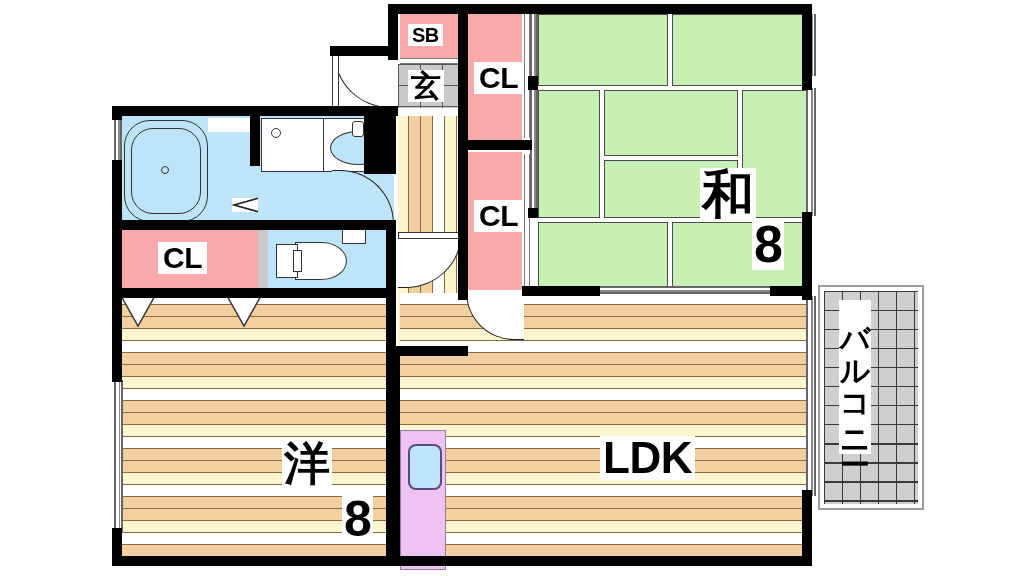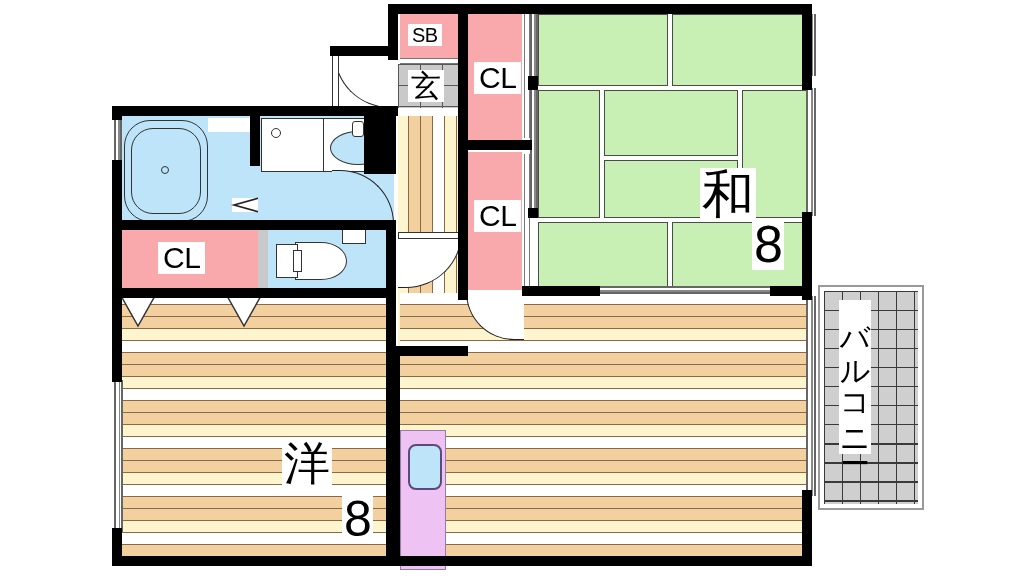--- a/index.html
+++ b/index.html
@@ -55,21 +55,21 @@
       #cfcfcf;
   }
   
   .tatami{background:#c8f0b4;border:1.5px solid #4b4b4b;}
   
   .win-v{background:#ffffff;border-left:2px solid #666;border-right:2px solid #666;}
   .win-h{background:#ffffff;border-top:2px solid #666;border-bottom:2px solid #666;}
   .win-v-in{position:absolute;left:50%;top:0;bottom:0;width:1.5px;background:#888;}
   .win-h-in{position:absolute;top:50%;left:0;right:0;height:1.5px;background:#888;}
   
-  .lbl{position:absolute;background:#ffffff;color:#000;font-weight:normal;
+  .lbl{position:absolute;background:#ffffff;color:#000;font-weight:bold;
        line-height:1;white-space:nowrap;letter-spacing:-0.5px;}
   .lbl-cl{font-size:30px;padding:1px 5px;}
   .lbl-sb{font-size:20px;padding:1px 4px;}
   .lbl-gen{font-size:30px;padding:1px 3px;}
   .lbl-wa{font-size:52px;padding:0 2px;}
   .lbl-wa-n{font-size:52px;padding:0 2px;}
   .lbl-yo{font-size:46px;padding:0 2px;}
   .lbl-yo-n{font-size:50px;padding:0 2px;}
   .lbl-ldk{font-size:44px;padding:0 3px;}
   .lbl-ldkn{font-size:50px;padding:0 2px;}
@@ -180,20 +180,21 @@
   </svg>
   <svg class="abs" style="left:224px;top:292px;" width="40" height="36" viewBox="0 0 40 36">
     <polygon points="2,2 38,2 20,34" fill="#ffffff" stroke="#333" stroke-width="1.5"></polygon>
   </svg>
 
   <div class="abs win-v" style="left:114px;top:380px;width:9px;height:152px;">
       <i class="win-v-in"></i>
     </div>
 
   <div class="abs wood-h" style="left:400px;top:293px;width:410px;height:268px;"></div>
+  <div class="lbl lbl-ldk" style="left:600px;top:436px;">LDK</div>
 
   <div class="abs" style="left:466px;top:292px;width:58px;height:48px;border:1.8px solid #222;
               border-top:none;border-right:none;border-radius:0 0 0 58px;background:#fff;"></div>
 
   <div class="abs f-violet" style="left:400px;top:430px;width:46px;height:140px;border:1.5px solid #9a7aa8;"></div>
   <div class="ksink" style="left:408px;top:444px;width:30px;height:42px;"></div>
 
   <div class="abs win-v" style="left:806px;top:296px;width:10px;height:200px;">
       <i class="win-v-in"></i>
     </div>

